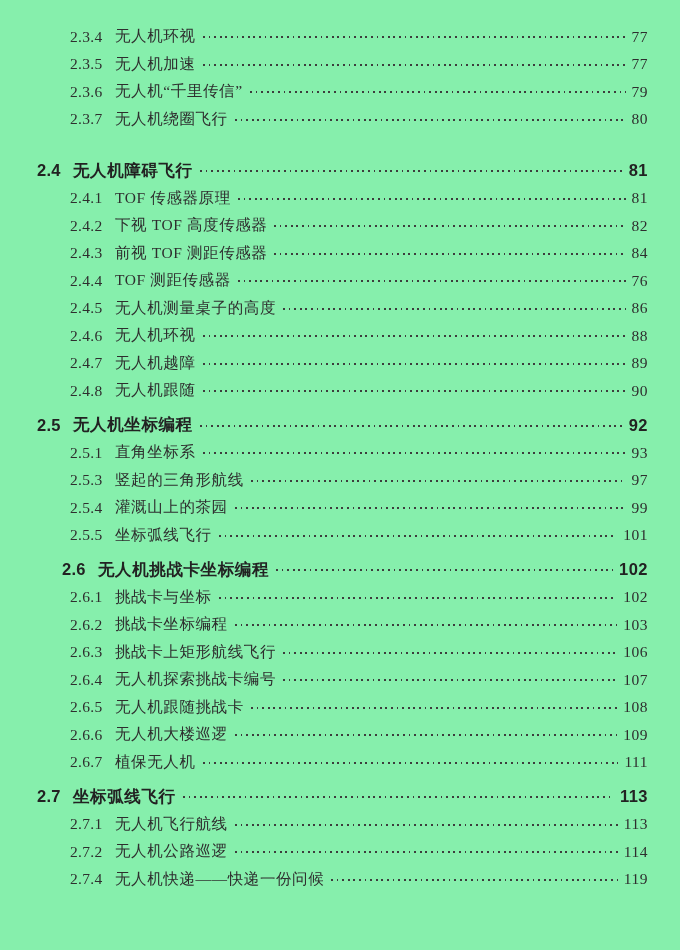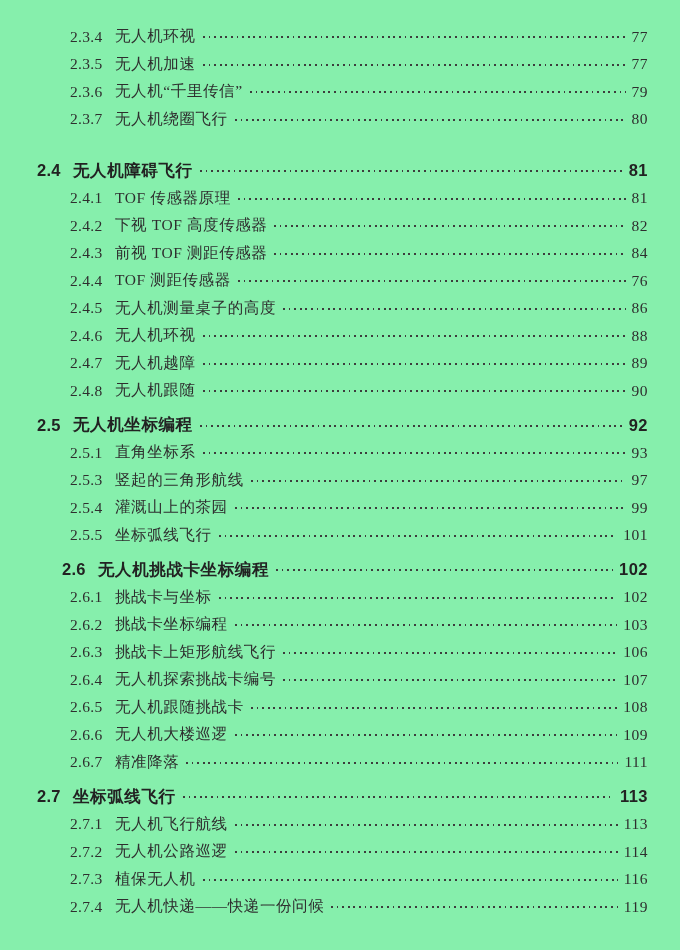--- a/index.html
+++ b/index.html
@@ -217,47 +217,41 @@
     <span class="pagenum">108</span>
   </div>
       <div class="row l2">
     <span class="num">2.6.6</span>
     <span class="title">无人机大楼巡逻</span>
     <span class="leader"></span>
     <span class="pagenum">109</span>
   </div>
       <div class="row l2">
     <span class="num">2.6.7</span>
-    <span class="title">精准降落</span>
+    <span class="title">植保无人机</span>
     <span class="leader"></span>
     <span class="pagenum">111</span>
   </div>
       <div class="row l1" style="color: rgb(34, 34, 34);">
     <span class="num">2.7</span>
     <span class="title">坐标弧线飞行</span>
     <span class="leader"></span>
     <span class="pagenum">113</span>
   </div>
       <div class="row l2">
     <span class="num">2.7.1</span>
     <span class="title">无人机飞行航线</span>
     <span class="leader"></span>
     <span class="pagenum">113</span>
   </div>
       <div class="row l2">
     <span class="num">2.7.2</span>
     <span class="title">无人机公路巡逻</span>
     <span class="leader"></span>
     <span class="pagenum">114</span>
-  </div>
-      <div class="row l2">
-    <span class="num">2.7.3</span>
-    <span class="title">植保无人机</span>
-    <span class="leader"></span>
-    <span class="pagenum">116</span>
   </div>
       <div class="row l2">
     <span class="num">2.7.4</span>
     <span class="title">无人机快递——快递一份问候</span>
     <span class="leader"></span>
     <span class="pagenum">119</span>
   </div>
     </div>
 </div>
 

